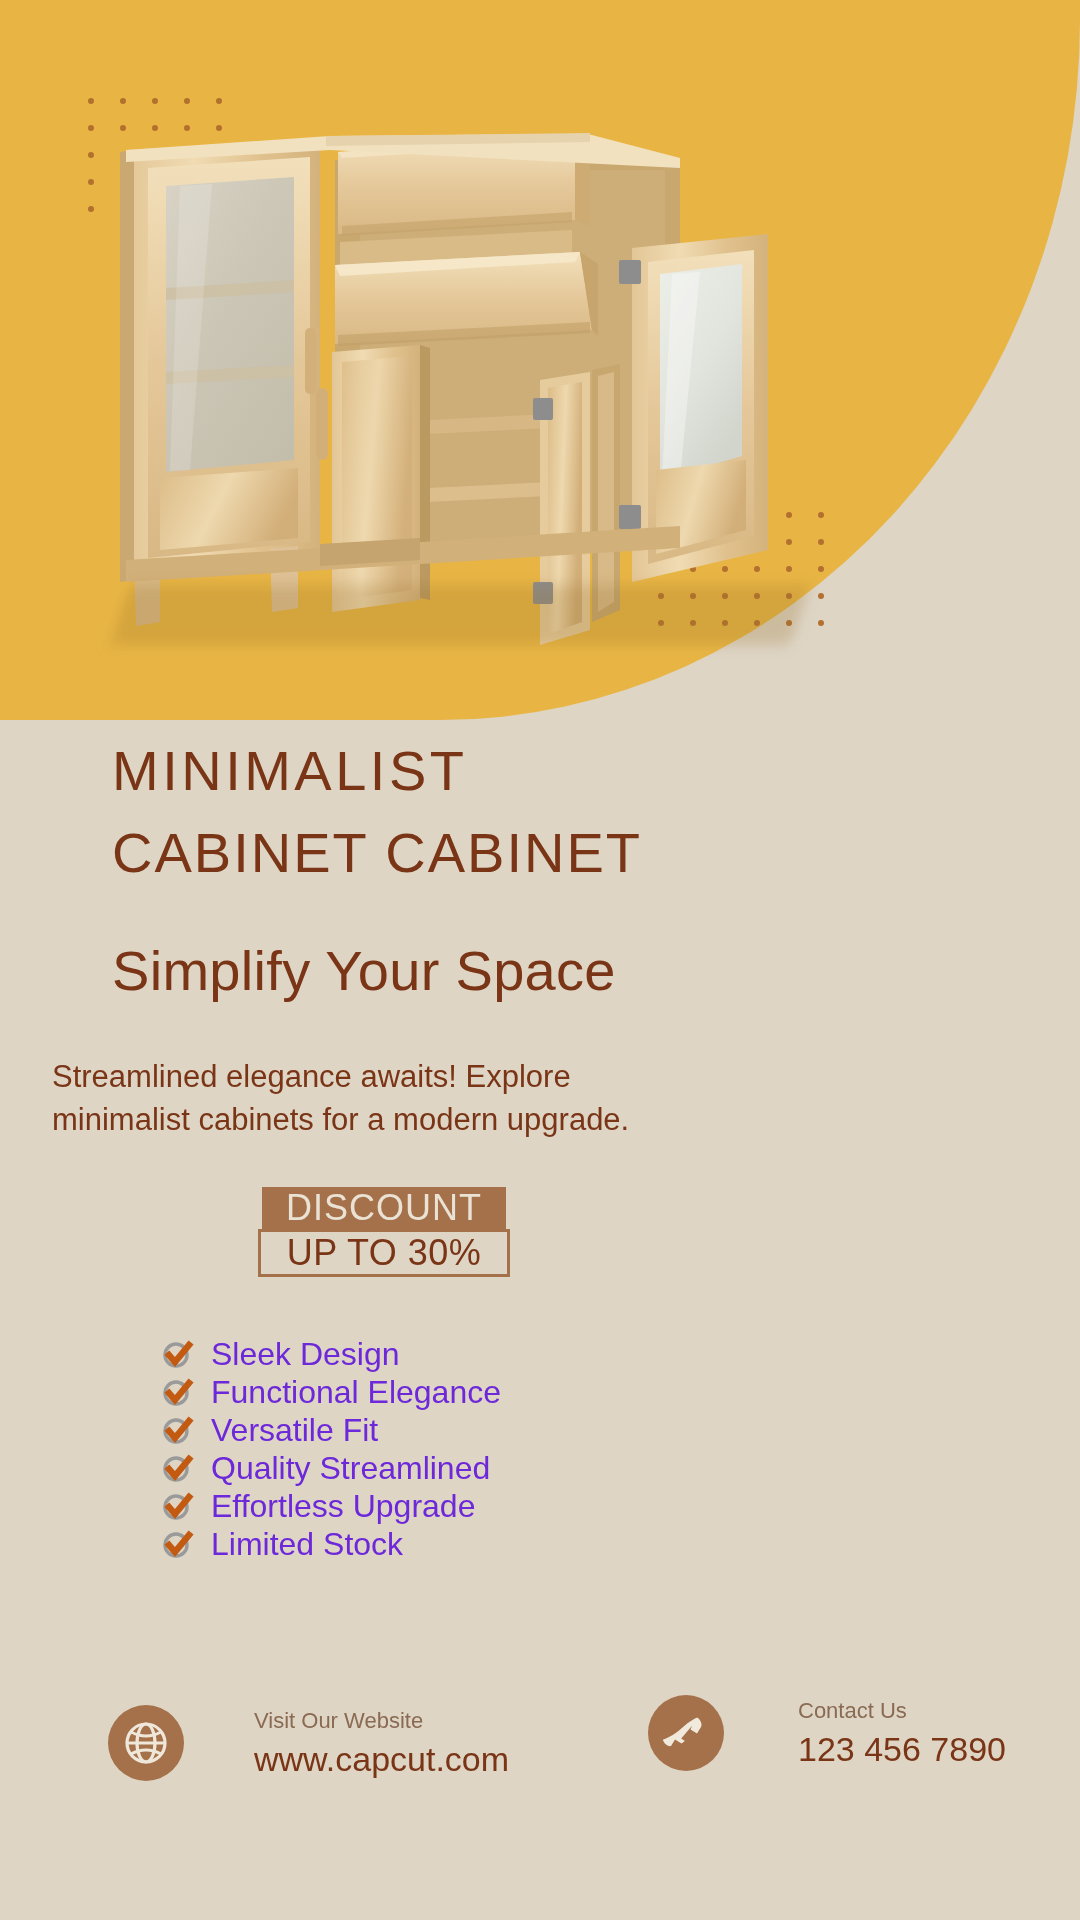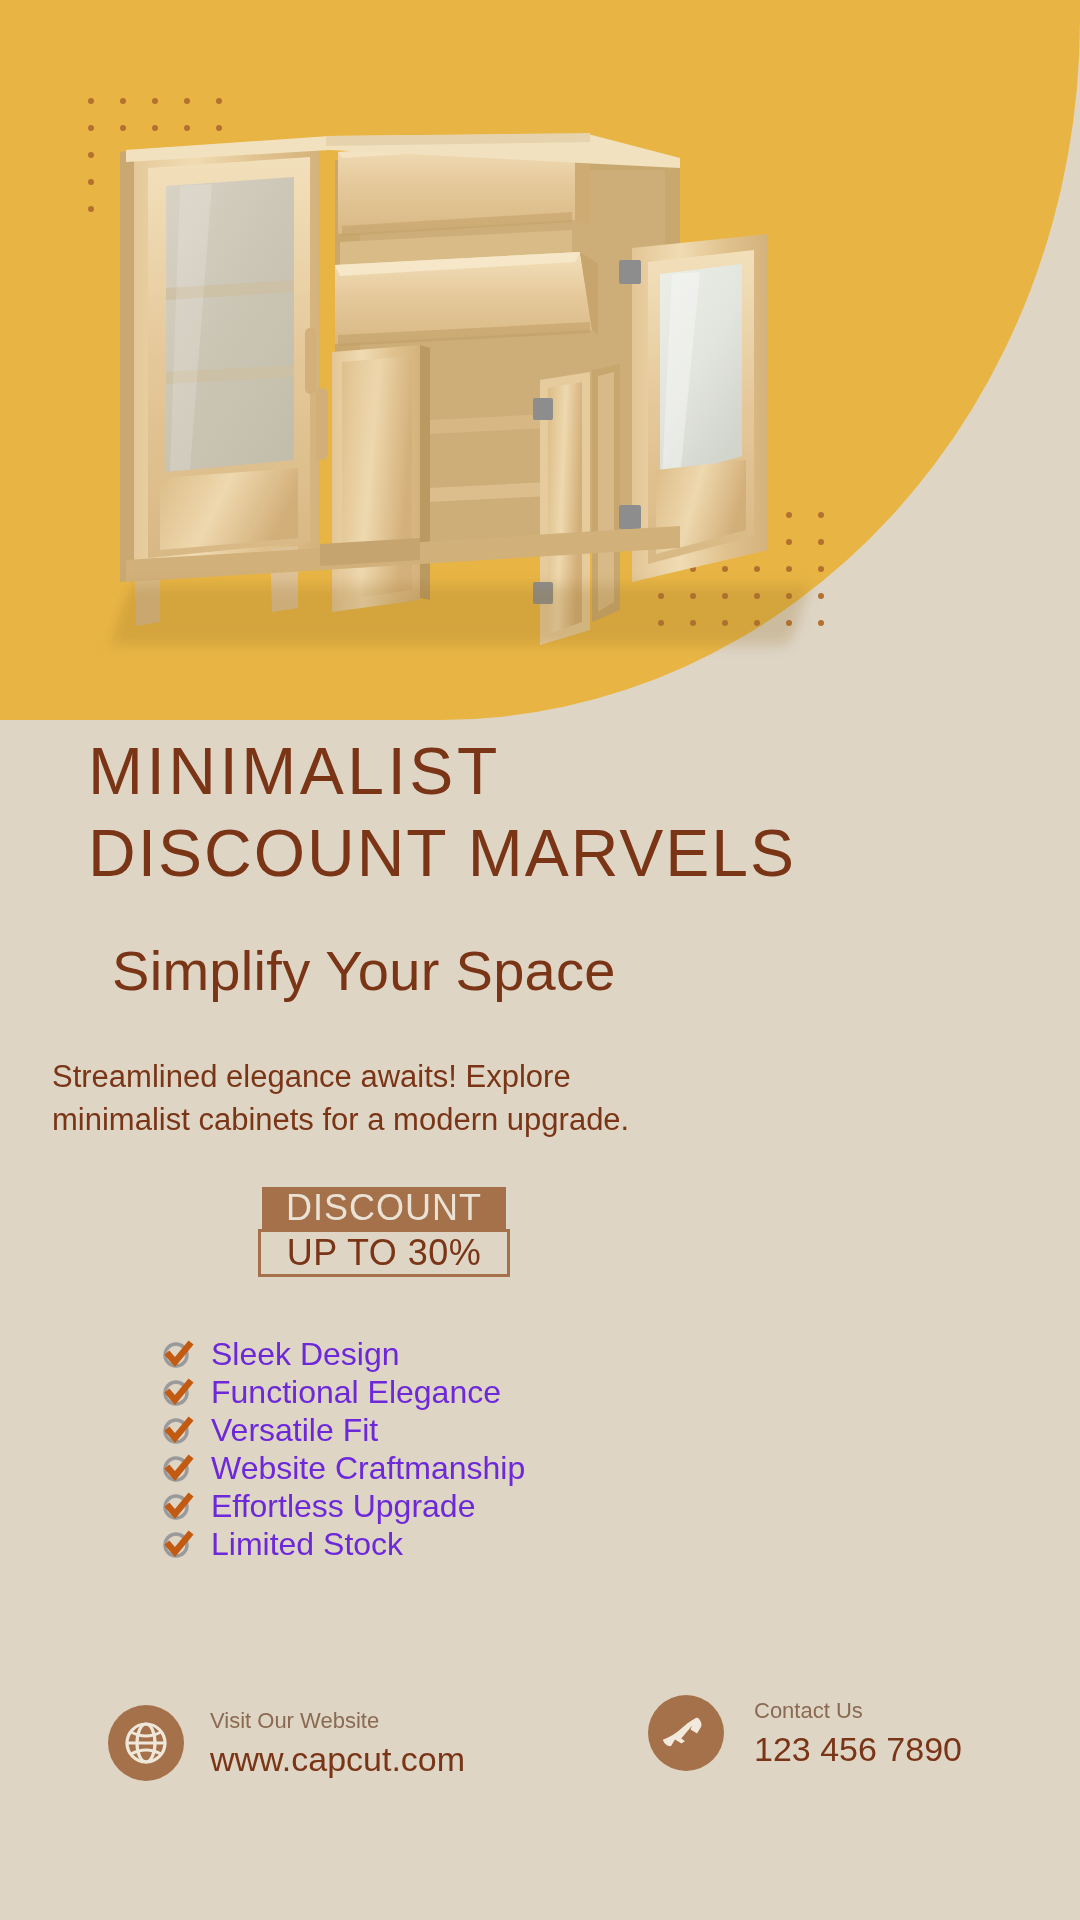--- a/index.html
+++ b/index.html
@@ -44,23 +44,23 @@
   .cab-shadow{
     position:absolute; left:0px; top:455px; width:680px; height:60px;
     background:rgba(150,110,40,.25);
     filter:blur(7px);
     transform:skewX(-18deg);
   }
 
   
   .content { position:absolute; left:0; top:730px; width:1080px; }
   .headline {
-    margin-left:88px;
+    margin-left:112px;
     color:#7a3517;
-    font-size:66px;
+    font-size:56px;
     line-height:82px;
     letter-spacing:3.5px;
     font-weight:300;
   }
   .headline .l2 { font-weight:500; letter-spacing:2px; display:block; }
   .subhead {
     margin-left:112px; margin-top:44px;
     color:#7a3517; font-size:56px; font-weight:400; letter-spacing:.3px;
   }
   .desc {
@@ -97,21 +97,21 @@
   .chk svg { position:absolute; left:0; top:0; }
   .feature span.lbl {
     margin-left:17px; color:#6d28d9; font-size:32px; font-weight:400;
     line-height:38px;
   }
 
   
   .footer {
     position:absolute; left:0; top:1695px; width:1080px; height:130px;
   }
-  .f-item { position:absolute; display:flex; align-items:center; }
+  .f-item { position:absolute; display:flex; align-items:center;gap:44px; }
   .f-web  { left:108px; top:10px; }
   .f-call { left:648px; top:0px; }
   .circ {
     width:76px; height:76px; border-radius:50%;
     background:#a5714a; flex:0 0 76px;
     display:flex; align-items:center; justify-content:center;
   }
   .f-txt { margin-left:26px; }
   .f-top { color:#8a6a52; font-size:22px; font-weight:400; }
   .f-bot { color:#7a3517; font-size:34px; font-weight:400; margin-top:6px; }
@@ -288,21 +288,21 @@
       <path d="M6 20 L210 6 L468 4 L560 28 L560 38 L210 20 L6 32 Z" fill="#f1e1bf"></path>
       <path d="M206 6 L470 3 L470 12 L206 16 Z" fill="#e6d2ad"></path>
     </svg>
   </div>
 </div>
 
 <div class="content">
 
   <div class="headline">
     <span>MINIMALIST</span>
-    <span class="l2">DISCOUNT MARVELS</span>
+    <span class="l2">CABINET CABINET</span>
   </div>
 
   <div class="subhead">Simplify Your Space</div>
 
   <div class="desc">Streamlined elegance awaits! Explore minimalist cabinets for a modern upgrade.</div>
 
   <div class="badge">
     <div class="badge-left">DISCOUNT</div>
     <div class="badge-right">UP TO 30%</div>
   </div>
@@ -335,21 +335,21 @@
         </span>
         <span class="lbl">Versatile Fit</span>
       </div>
       <div class="feature">
         <span class="chk">
           <svg width="32" height="32" viewBox="0 0 32 32">
             <circle cx="14" cy="17" r="11" fill="none" stroke="#9a9a9a" stroke-width="3.4"></circle>
             <path d="M7 17 L13 24 L27 7" fill="none" stroke="#c35a12" stroke-width="6.5" stroke-linecap="square" stroke-linejoin="miter"></path>
           </svg>
         </span>
-        <span class="lbl">Website Craftmanship</span>
+        <span class="lbl">Quality Streamlined</span>
       </div>
       <div class="feature">
         <span class="chk">
           <svg width="32" height="32" viewBox="0 0 32 32">
             <circle cx="14" cy="17" r="11" fill="none" stroke="#9a9a9a" stroke-width="3.4"></circle>
             <path d="M7 17 L13 24 L27 7" fill="none" stroke="#c35a12" stroke-width="6.5" stroke-linecap="square" stroke-linejoin="miter"></path>
           </svg>
         </span>
         <span class="lbl">Effortless Upgrade</span>
       </div>

